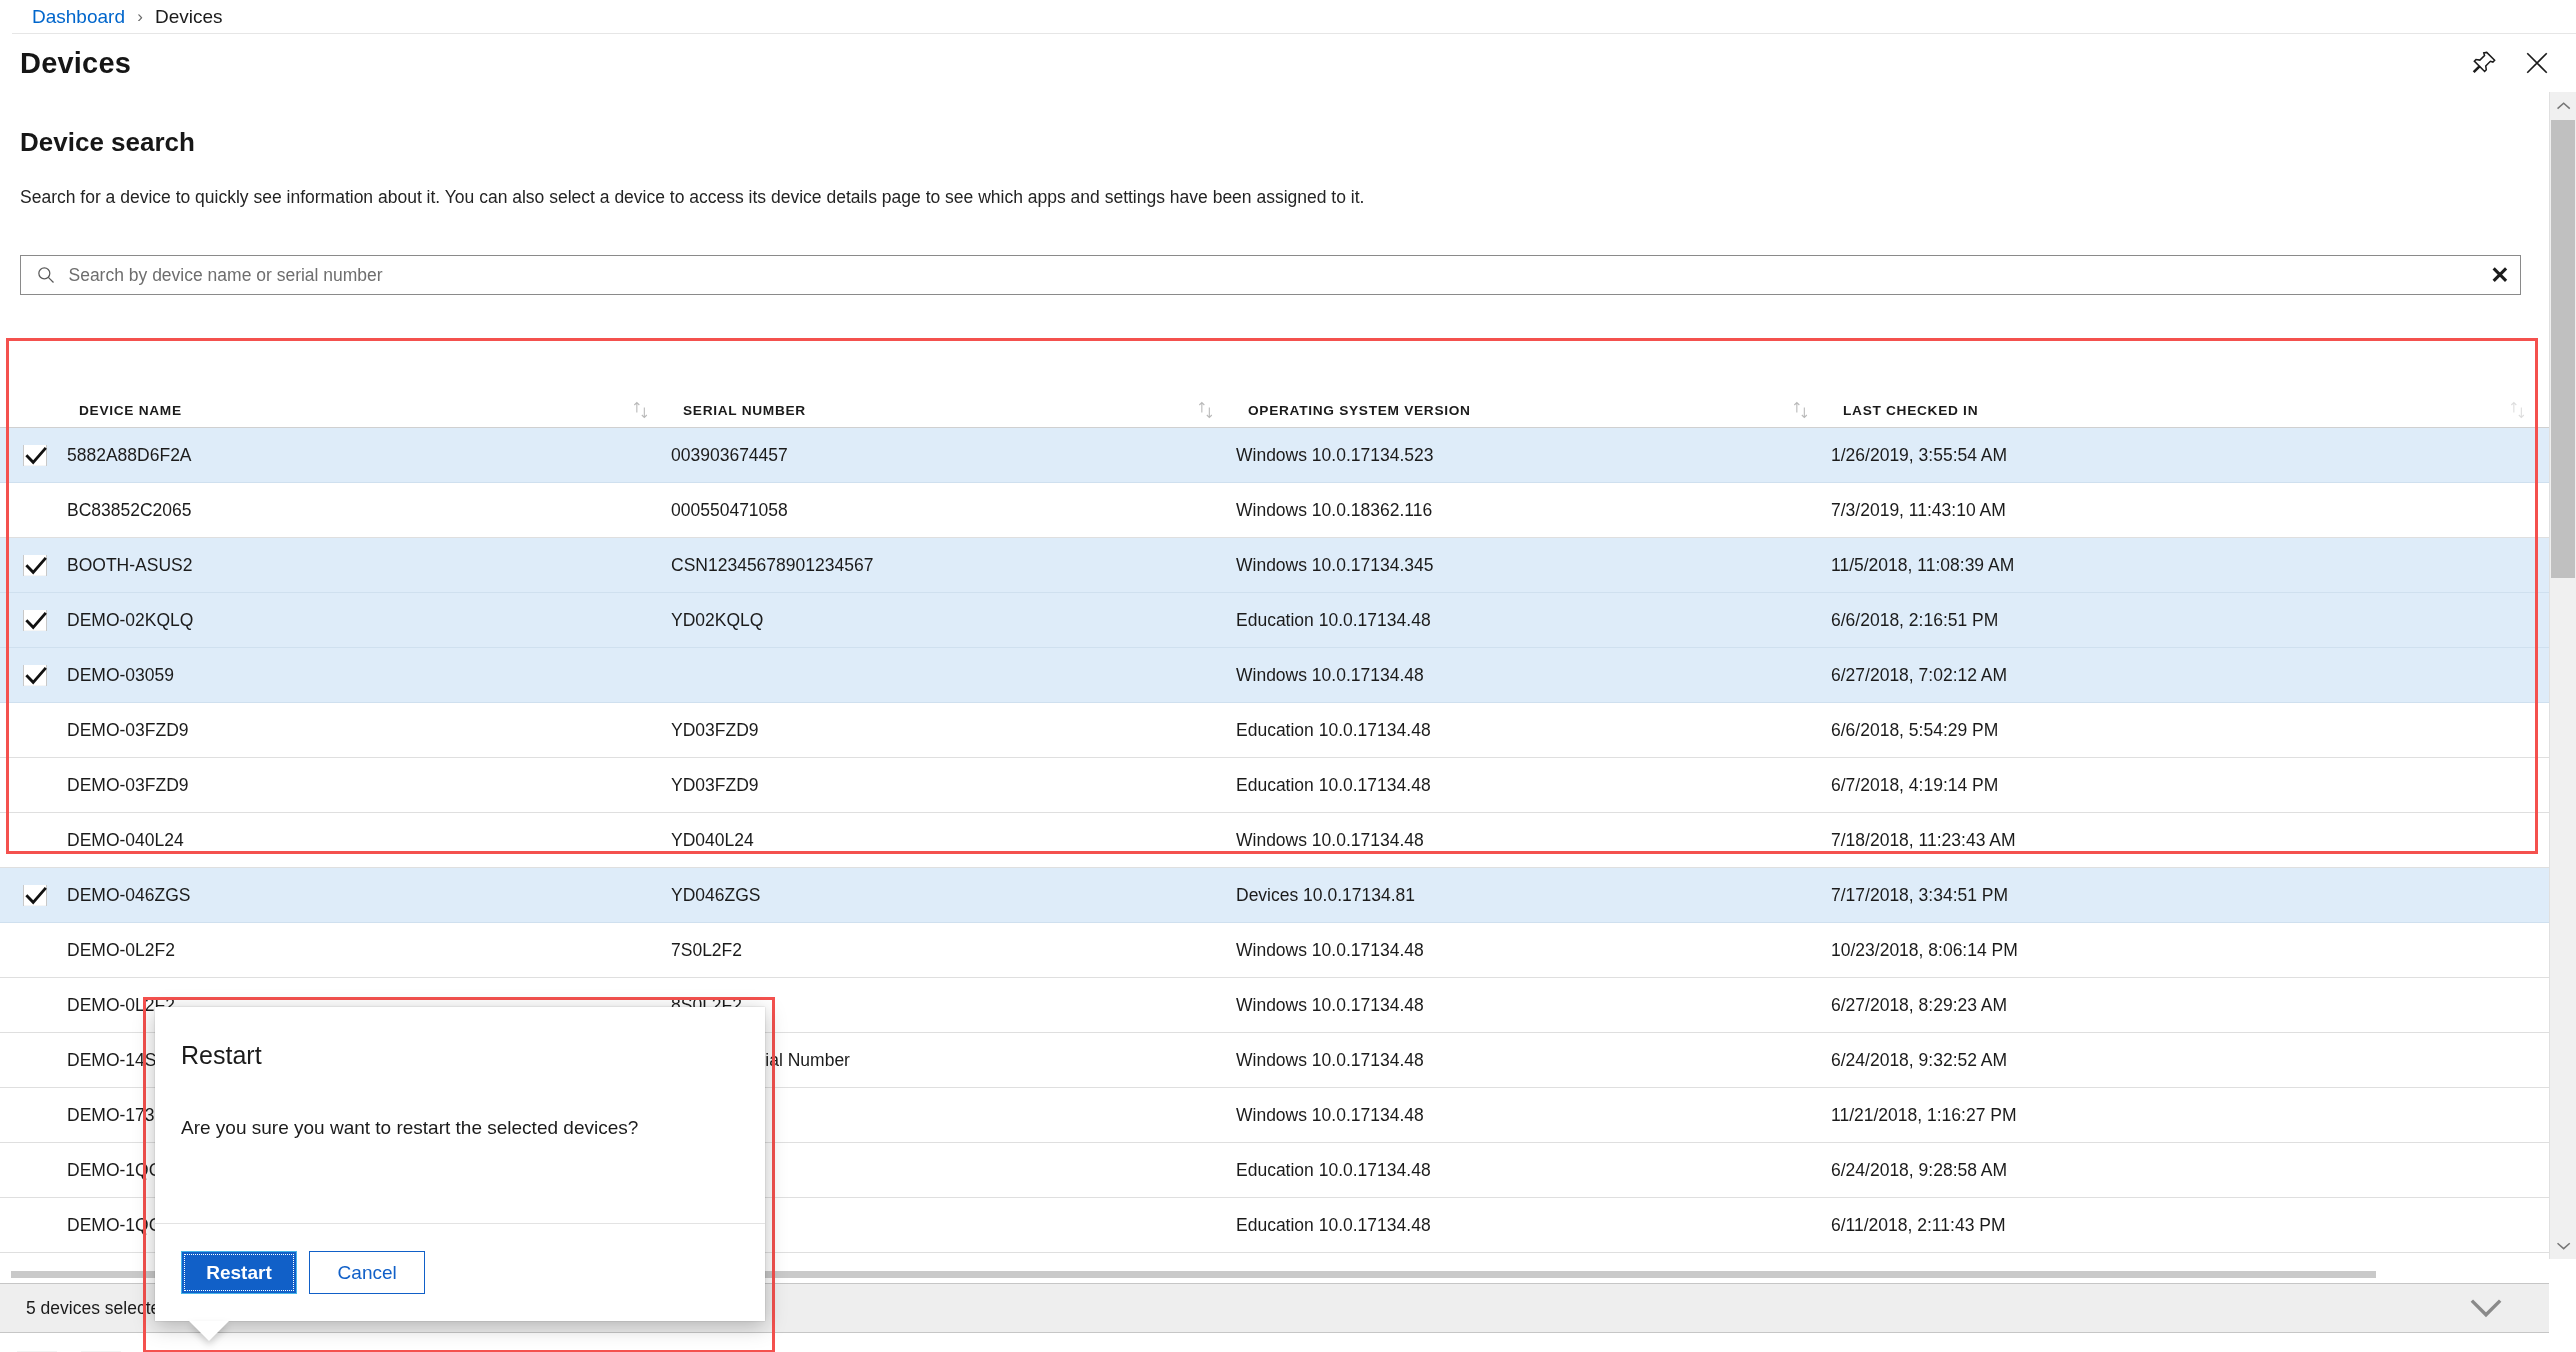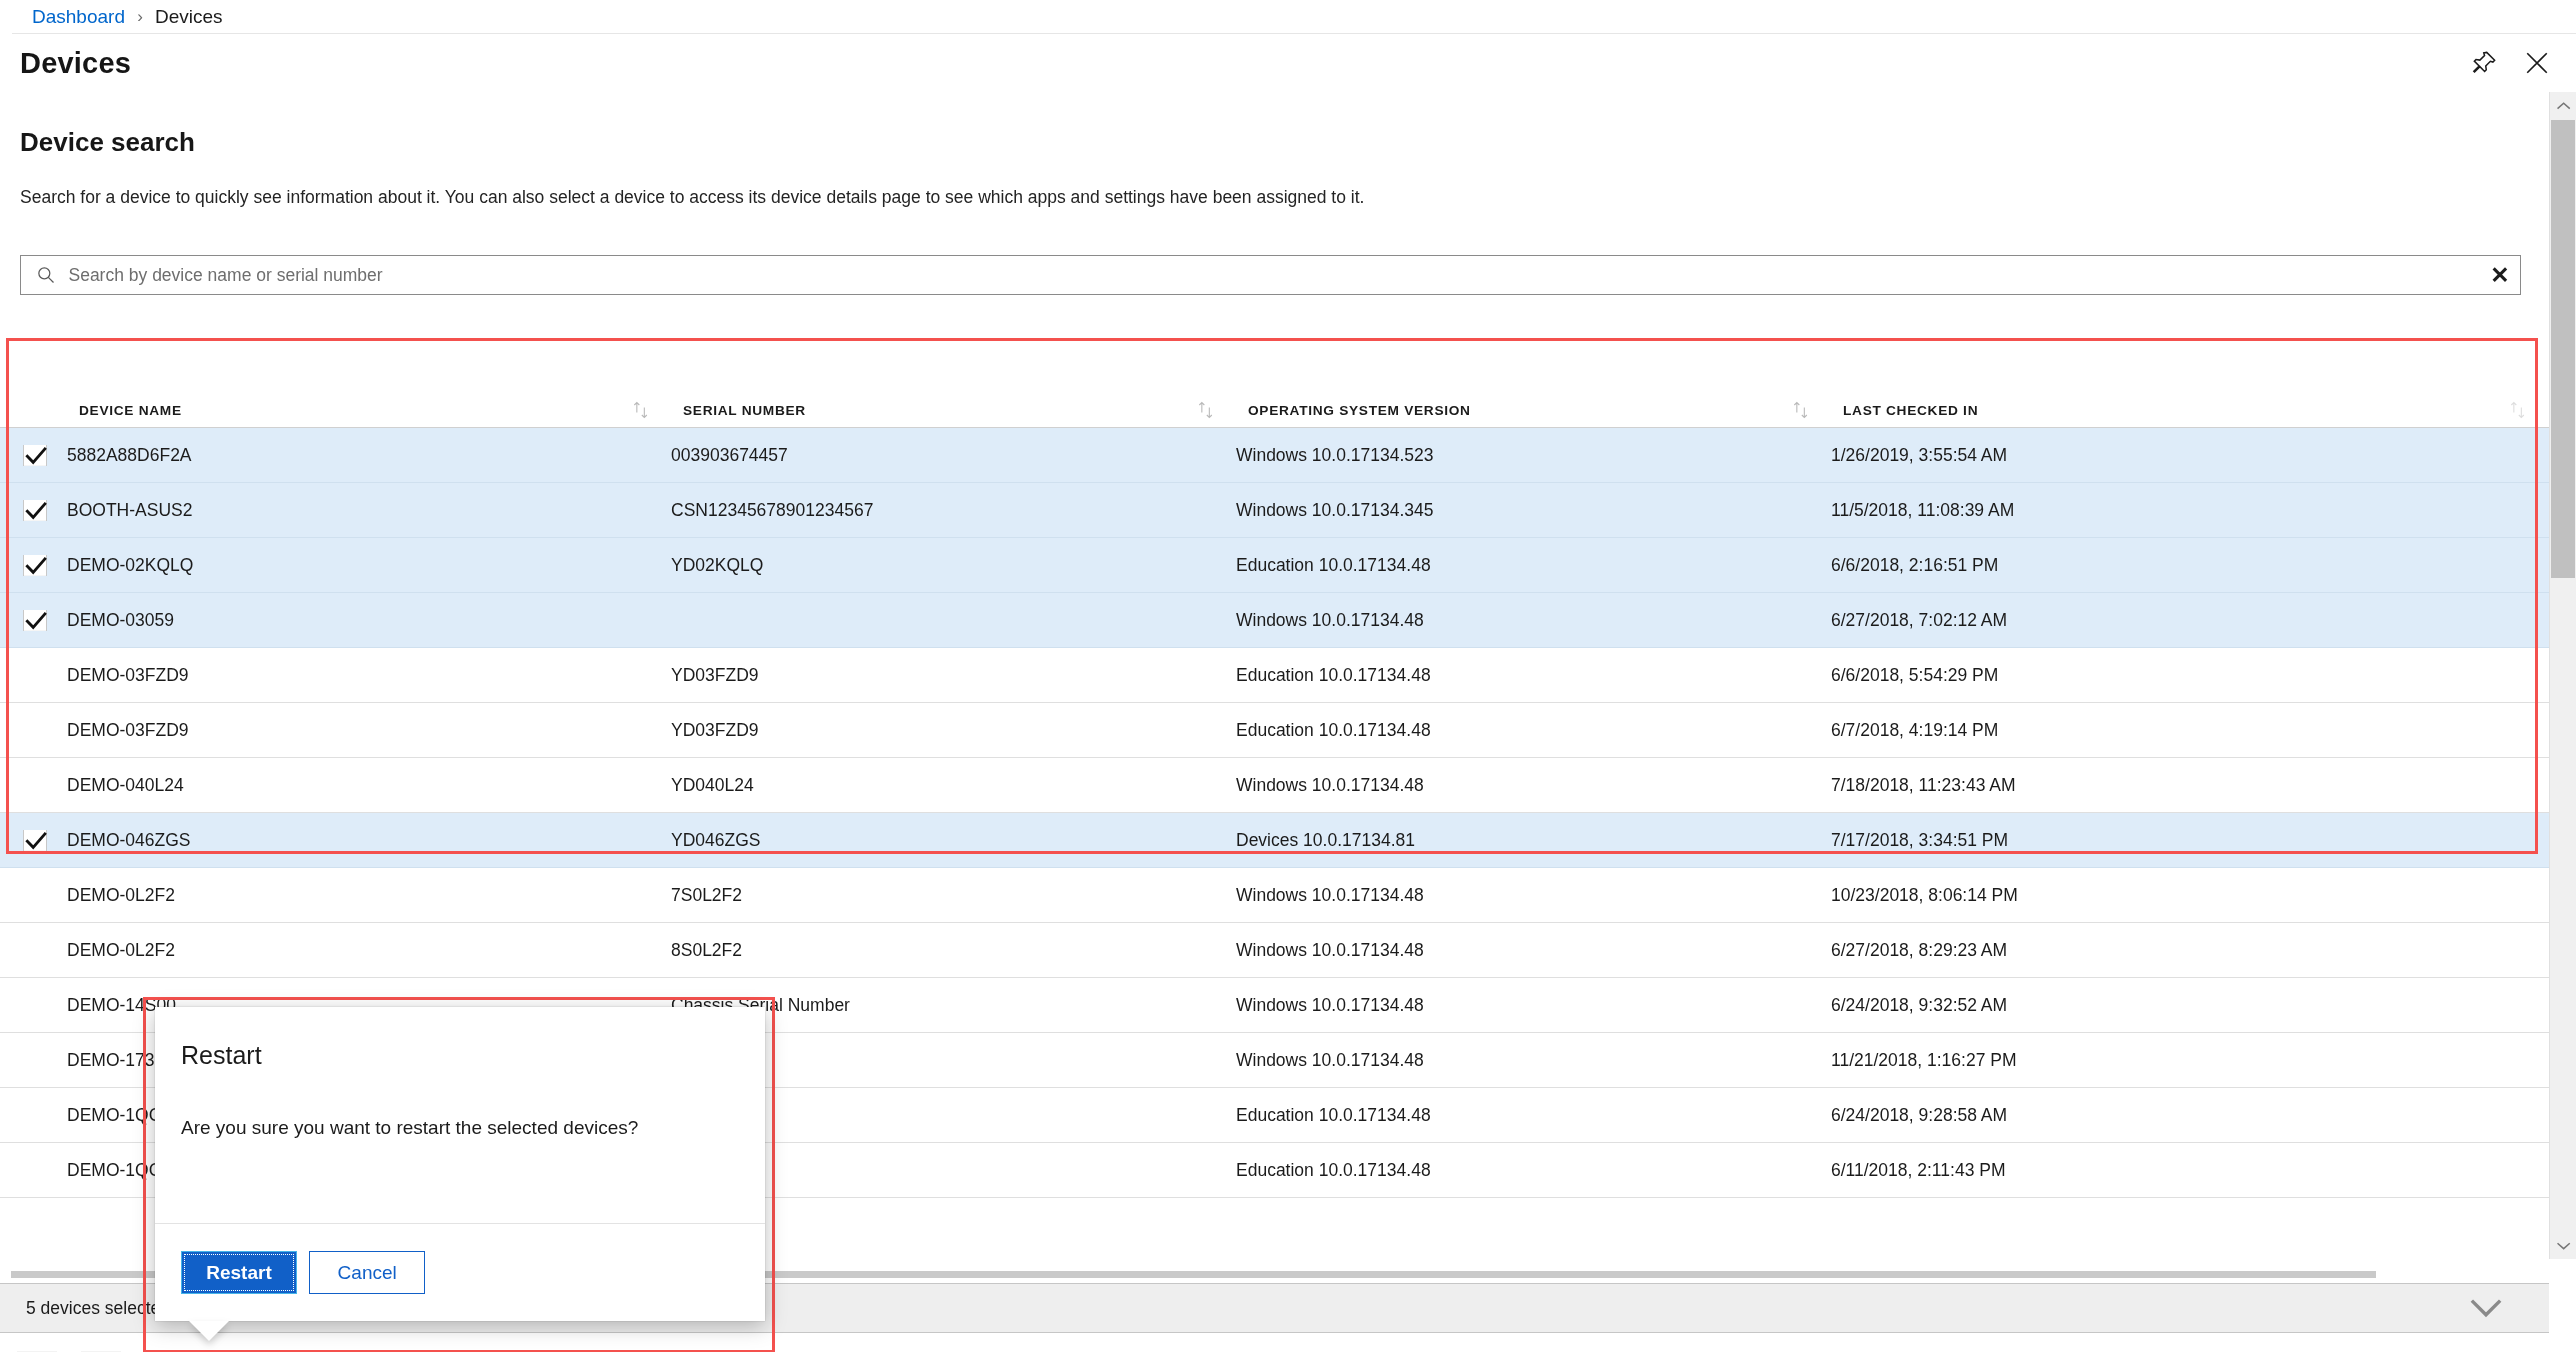--- a/index.html
+++ b/index.html
@@ -255,20 +255,26 @@
           <div class="trow sel">
             <div class="cell c-name"><span class="chk">
                 <svg width="26" height="26" viewBox="0 0 24 24">
                   <path d="M4 12.4 L9.4 18 L20.2 5.6" fill="none" stroke="#111" stroke-width="2.6" stroke-linecap="square"></path>
                 </svg>
               </span><span>5882A88D6F2A</span></div>
             <div class="cell c-serial">003903674457</div>
             <div class="cell c-os">Windows 10.0.17134.523</div>
             <div class="cell c-checked">1/26/2019, 3:55:54 AM</div>
           </div>
+          <div class="trow">
+            <div class="cell c-name"><span>BC83852C2065</span></div>
+            <div class="cell c-serial">000550471058</div>
+            <div class="cell c-os">Windows 10.0.18362.116</div>
+            <div class="cell c-checked">7/3/2019, 11:43:10 AM</div>
+          </div>
           <div class="trow sel">
             <div class="cell c-name"><span class="chk">
                 <svg width="26" height="26" viewBox="0 0 24 24">
                   <path d="M4 12.4 L9.4 18 L20.2 5.6" fill="none" stroke="#111" stroke-width="2.6" stroke-linecap="square"></path>
                 </svg>
               </span><span>BOOTH-ASUS2</span></div>
             <div class="cell c-serial">CSN12345678901234567</div>
             <div class="cell c-os">Windows 10.0.17134.345</div>
             <div class="cell c-checked">11/5/2018, 11:08:39 AM</div>
           </div>

